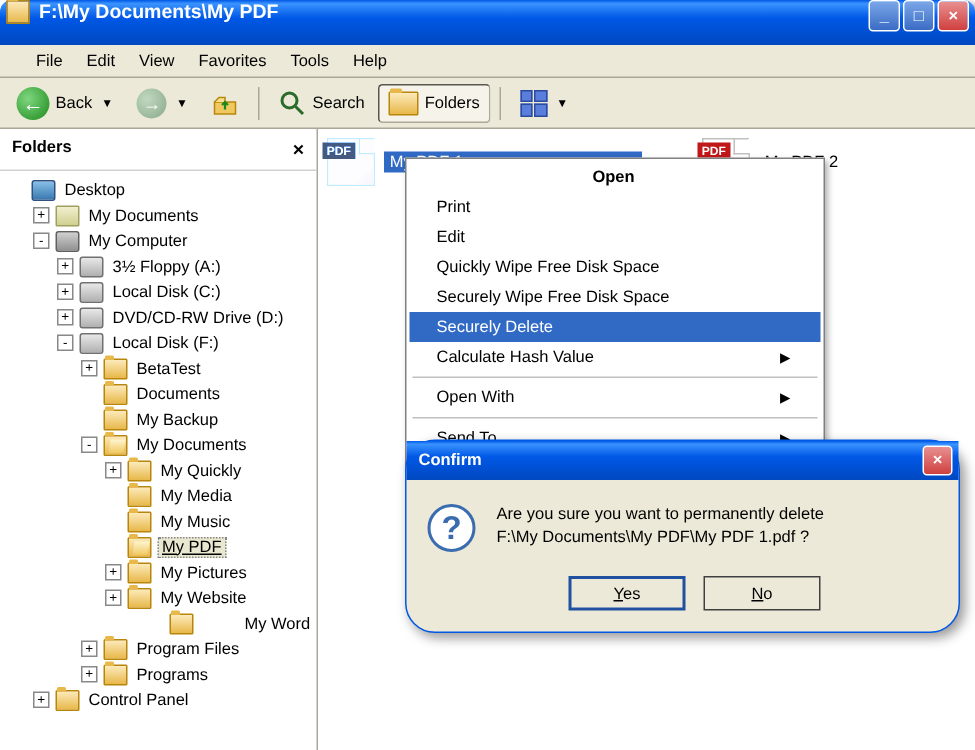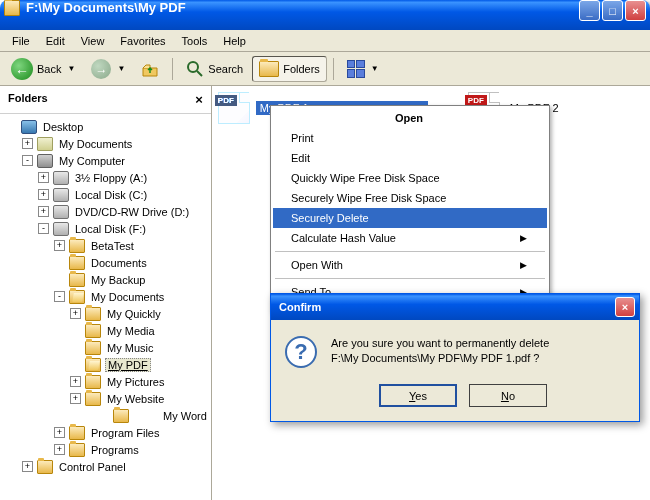--- a/index.html
+++ b/index.html
@@ -8,21 +8,21 @@
 
 .titlebar { background: linear-gradient(to bottom, #0058e6 0%, #3a93ff 8%, #0058e6 40%, #0048c0 100%); height: 30px; display: flex; align-items: flex-start; padding: 0 4px; border-radius: 8px 8px 0 0; }
 .titlebar .foldericon { width: 16px; height: 16px; background: linear-gradient(to bottom, #fceabb, #e8b84a); border: 1px solid #b8860b; border-radius: 1px; margin-right: 6px; position: relative; }
 .titlebar .foldericon::before { content: ""; position: absolute; top: -3px; left: 0; width: 7px; height: 3px; background: #e8b84a; border-radius: 1px 1px 0 0; }
 .titlebar .title { color: #fff; font-weight: bold; font-size: 13px; flex: 1; }
 .titlebar .winbtns { display: flex; gap: 2px; }
 .titlebar .winbtn { width: 21px; height: 21px; background: linear-gradient(to bottom, #7ba7e8, #3b6cc4); border: 1px solid #fff; border-radius: 3px; color: #fff; display: flex; align-items: center; justify-content: center; font-weight: bold; }
 .titlebar .winbtn.close { background: linear-gradient(to bottom, #e89090, #d04040); }
 
 
-.menubar { background: #ece9d8; border-bottom: 1px solid #aca899; height: 22px; display: flex; align-items: center; padding: 0 4px; }
+.menubar { background: #ece9d8; border-bottom: 1px solid #aca899; height: 22px; display: flex; align-items: center; padding: 0 16px; }
 .menubar .menuitem { padding: 2px 8px; cursor: default; }
 
 
 .toolbar { background: #ece9d8; border-bottom: 1px solid #aca899; height: 34px; display: flex; align-items: center; padding: 0 4px; gap: 2px; }
 .toolbar .tbtn { display: flex; align-items: center; gap: 4px; padding: 4px 6px; border: 1px solid transparent; border-radius: 3px; }
 .toolbar .sep { width: 1px; height: 22px; background: #aca899; margin: 0 4px; }
 .toolbar .folders-btn { border: 1px inset #aca899; background: #f5f3ea; }
 .backicon { width: 22px; height: 22px; background: radial-gradient(circle at 35% 35%, #7fd67f, #1a8a1a); border-radius: 50%; color: #fff; display: flex; align-items: center; justify-content: center; font-size: 14px; }
 .fwdicon { width: 20px; height: 20px; background: radial-gradient(circle at 35% 35%, #c0d8c0, #8aa88a); border-radius: 50%; color: #fff; display: flex; align-items: center; justify-content: center; font-size: 12px; }
 .upicon { width: 18px; height: 18px; display:flex; align-items:center; justify-content:center; }
@@ -312,21 +312,21 @@
       <span class="arrow">▶</span>
     </div>
     <div class="msep"></div>
     <div class="mitem">
       <span>Send To</span>
       <span class="arrow">▶</span>
     </div>
     <div class="msep"></div>
   </div>
 
-<div class="dialog" style="left:270px; top:293px;">
+<div class="dialog" style="left:270px; top:293px;border-radius:20px;">
   <div class="dtitle">
     <span>Confirm</span>
     <div class="dclose">×</div>
   </div>
   <div class="dbody">
     <div class="qicon">?</div>
     <div class="dtext">
       <div>Are you sure you want to permanently delete</div>
       <div>F:\My Documents\My PDF\My PDF 1.pdf ?</div>
     </div>

